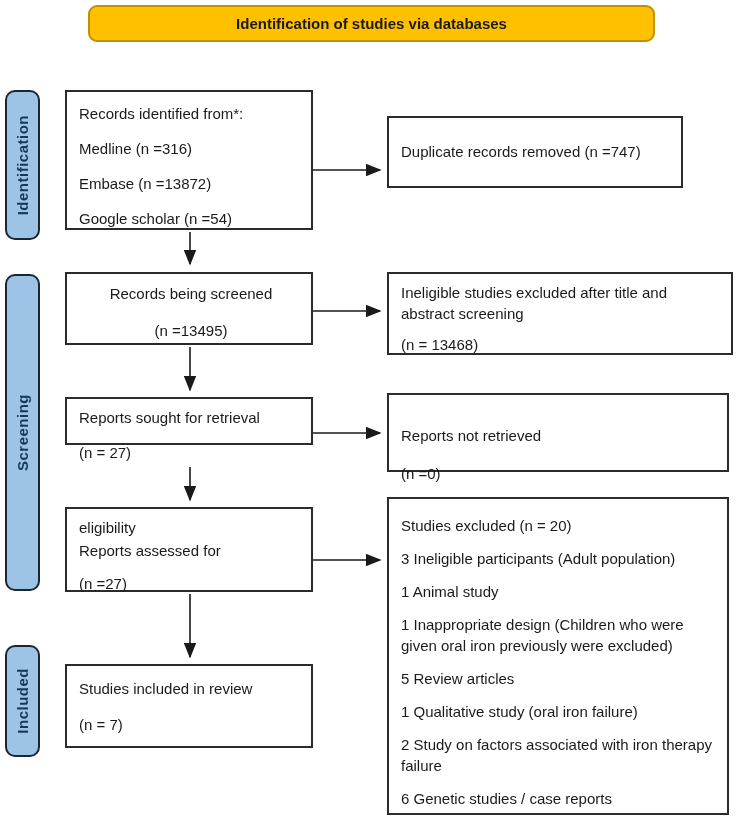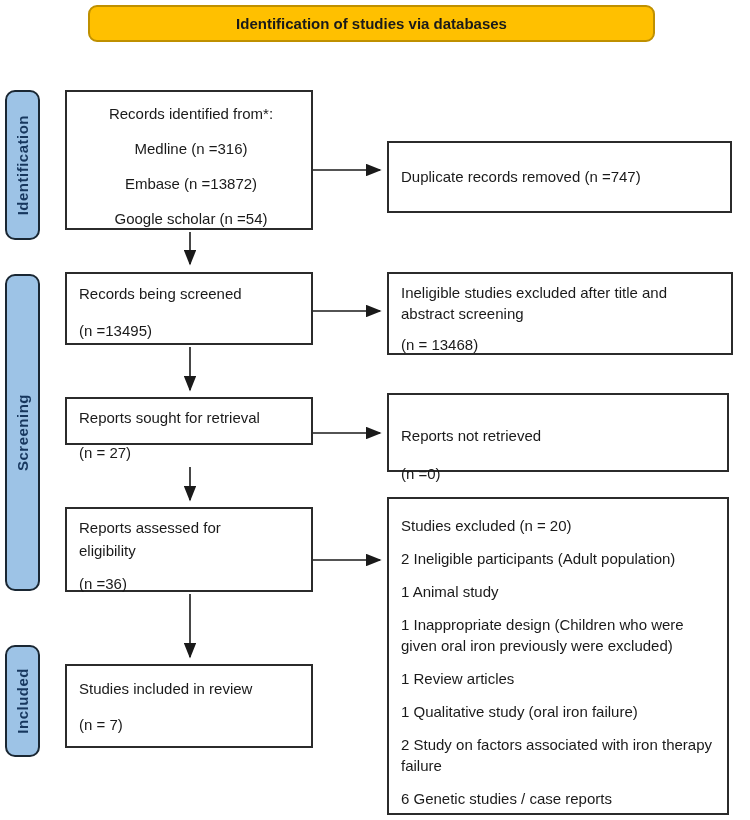--- a/index.html
+++ b/index.html
@@ -46,27 +46,27 @@
   #stage-included       { top: 645px; height: 112px; }
 
   .box {
     position: absolute;
     background: #ffffff;
     border: 2px solid var(--box_border, #2B2B2B);
   }
   .box .line { line-height: 20px; margin-bottom: 15px; }
 
   #box-identified    { left: 65px;  top: 90px;  width: 248px; height: 140px; padding: 12px 8px 0 12px; }
-  #box-identified .line { margin-bottom: 15px; text-align: center; }
+  #box-identified .line { margin-bottom: 15px; }
 
-  #box-duplicates    { left: 387px; top: 141px; width: 345px; height: 72px; display: flex; align-items: center; padding-left: 12px; }
+  #box-duplicates    { left: 387px; top: 116px; width: 296px; height: 72px; display: flex; align-items: center; padding-left: 12px; }
   #box-duplicates .line { margin-bottom: 0; }
 
   #box-screened      { left: 65px;  top: 272px; width: 248px; height: 73px; padding: 10px 8px 0 12px; }
-  #box-screened .line { margin-bottom: 17px; }
+  #box-screened .line { margin-bottom: 17px; text-align: center; }
 
   #box-ineligible    { left: 387px; top: 272px; width: 346px; height: 83px; padding: 8px 10px 0 12px; }
   #box-ineligible .line { line-height: 21px; margin-bottom: 10px; }
 
   #box-sought        { left: 65px;  top: 397px; width: 248px; height: 48px; padding: 9px 8px 0 12px; }
   #box-sought .line { margin-bottom: 15px; }
 
   #box-notretrieved  { left: 387px; top: 393px; width: 342px; height: 79px; padding: 13px 8px 0 12px; }
   #box-notretrieved .line { margin-bottom: 15px; margin-top: 18px; }
 
@@ -132,31 +132,31 @@
       <div class="line">Reports sought for retrieval</div>
       <div class="line">(n = 27)</div>
     </div>
 
   <div class="box" id="box-notretrieved">
       <div class="line">Reports not retrieved</div>
       <div class="line">(n =0)</div>
     </div>
 
   <div class="box" id="box-assessed">
+      <div class="line">eligibility</div>
       <div class="line">Reports assessed for</div>
-      <div class="line">eligibility</div>
-      <div class="line">(n =36)</div>
+      <div class="line">(n =27)</div>
     </div>
 
   <div class="box" id="box-excluded">
       <div class="line">Studies excluded (n = 20)</div>
-      <div class="line">2 Ineligible participants (Adult population)</div>
+      <div class="line">3 Ineligible participants (Adult population)</div>
       <div class="line">1 Animal study</div>
       <div class="line">1 Inappropriate design (Children who were given oral iron previously were excluded)</div>
-      <div class="line">1 Review articles</div>
+      <div class="line">5 Review articles</div>
       <div class="line">1 Qualitative study (oral iron failure)</div>
       <div class="line">2 Study on factors associated with iron therapy failure</div>
       <div class="line">6 Genetic studies / case reports</div>
     </div>
 
   <div class="box" id="box-included">
       <div class="line">Studies included in review</div>
       <div class="line">(n = 7)</div>
     </div>
 

